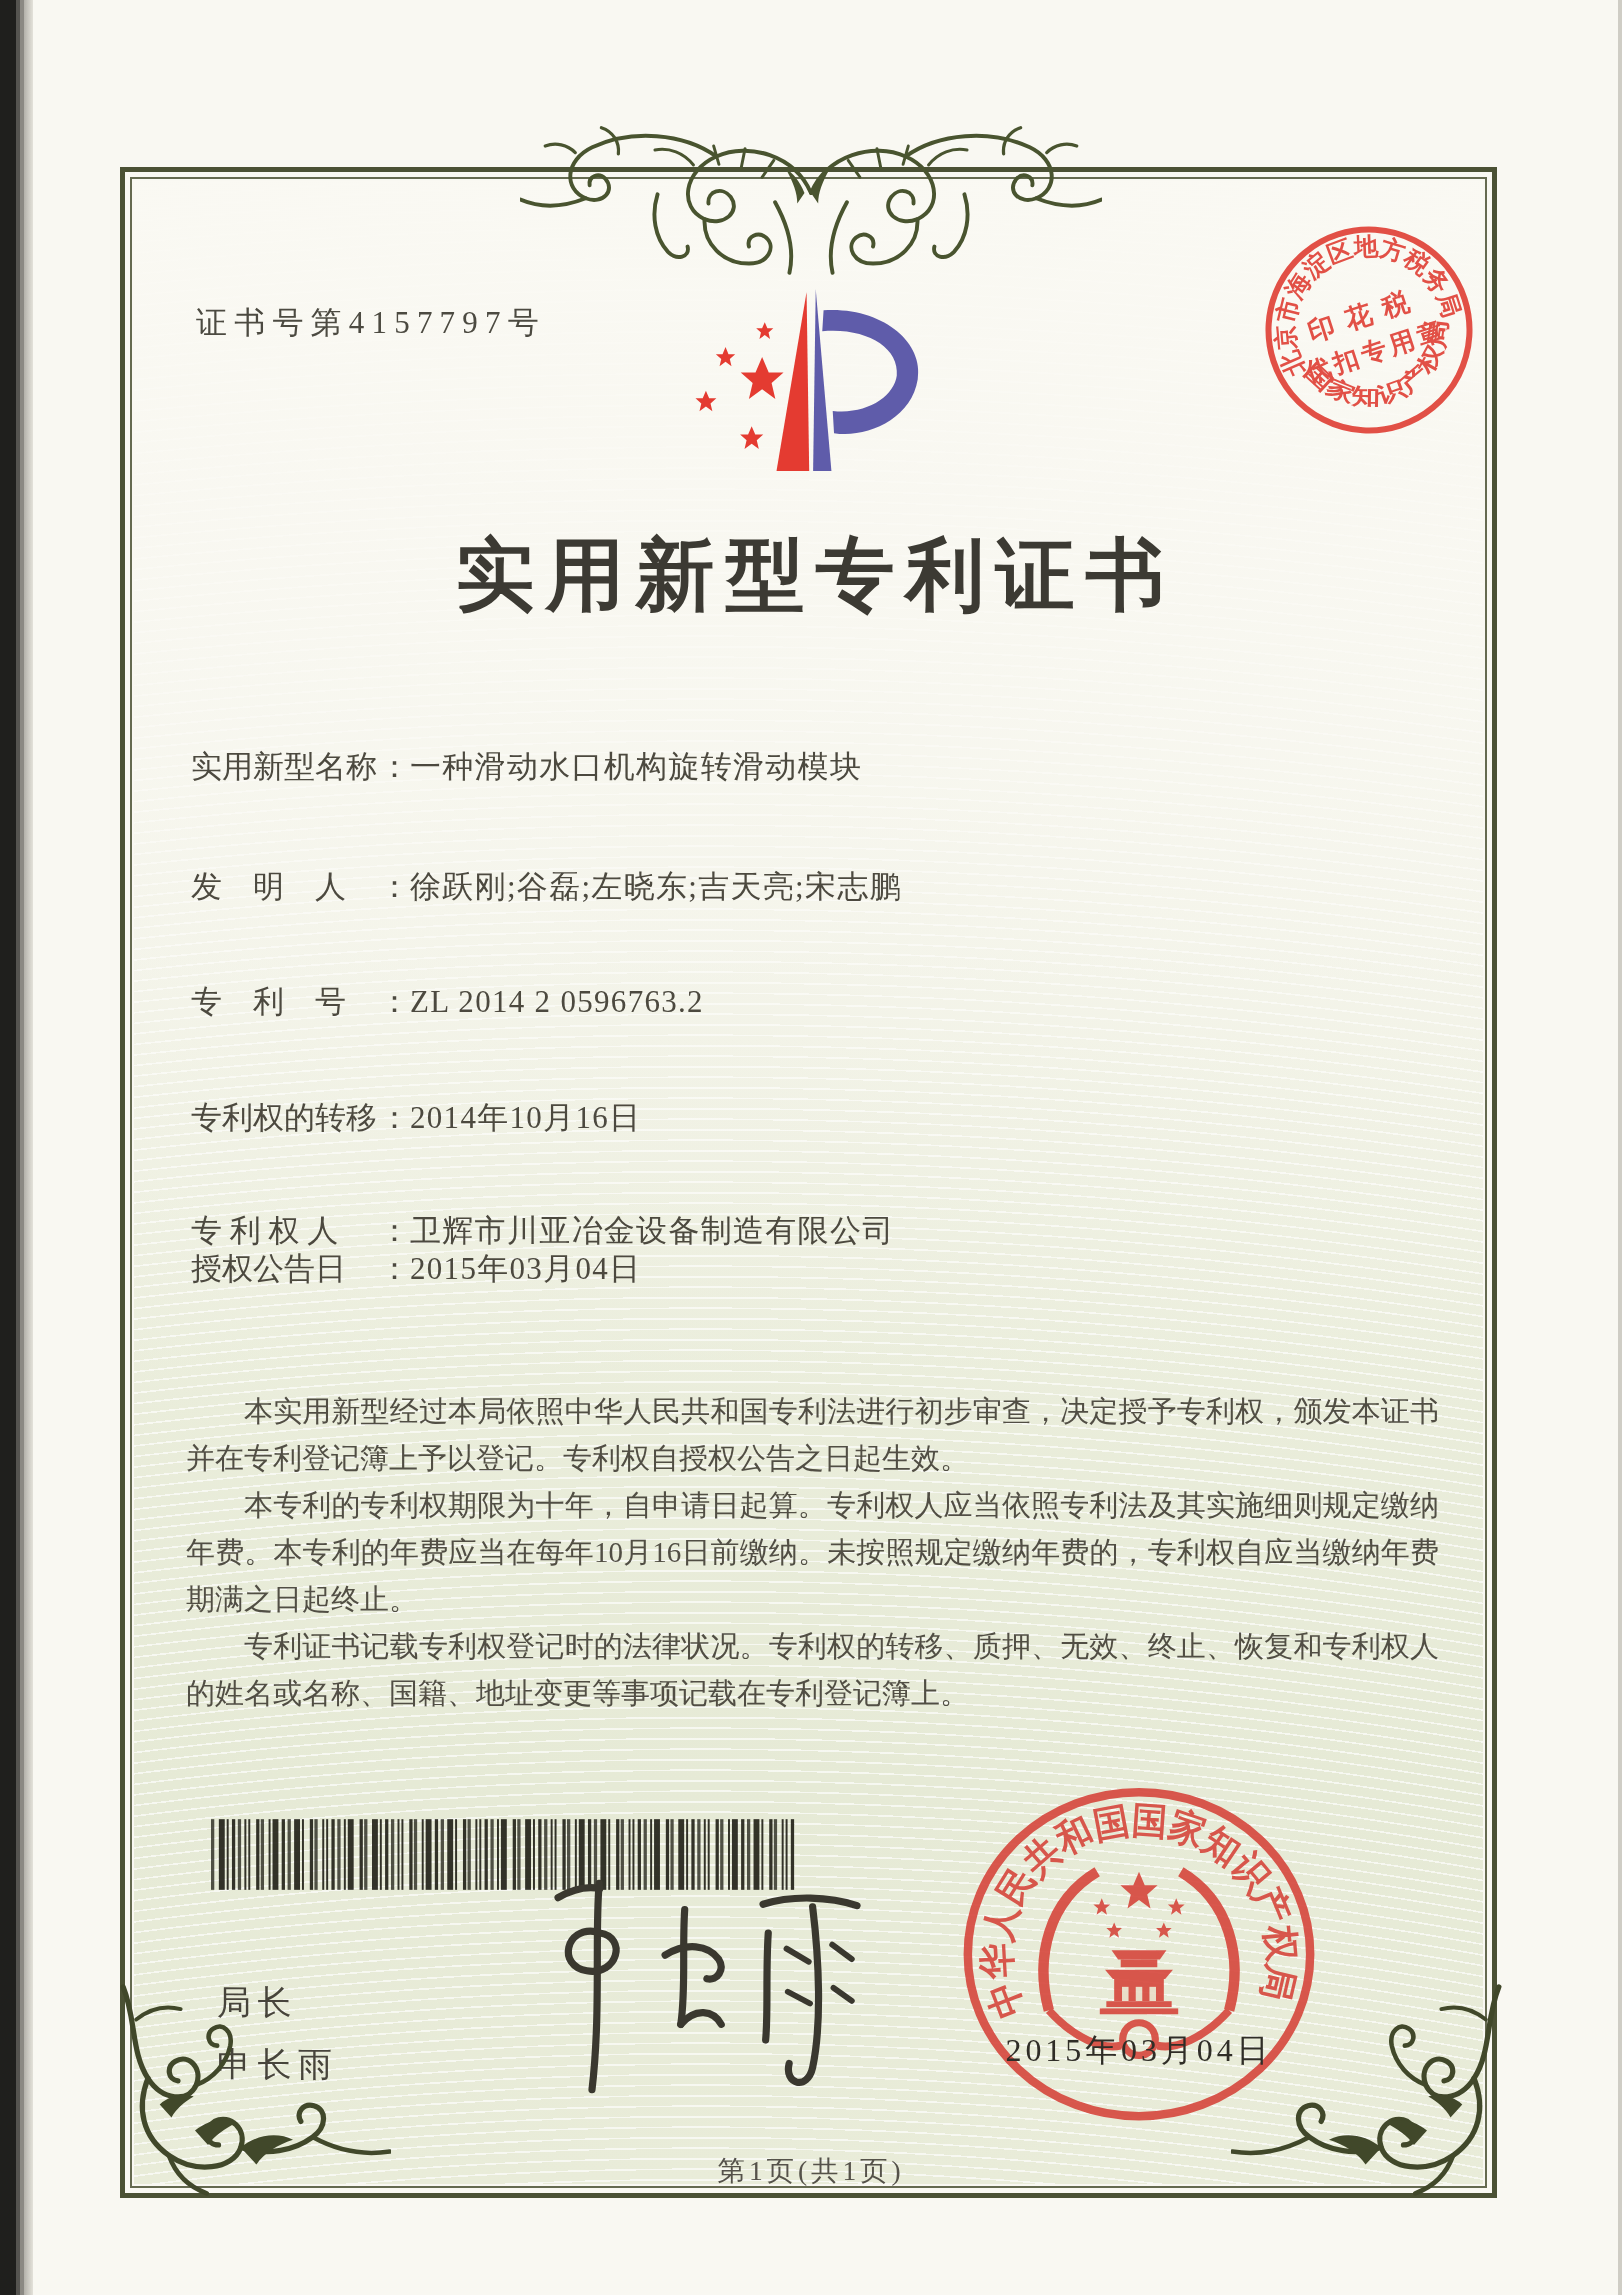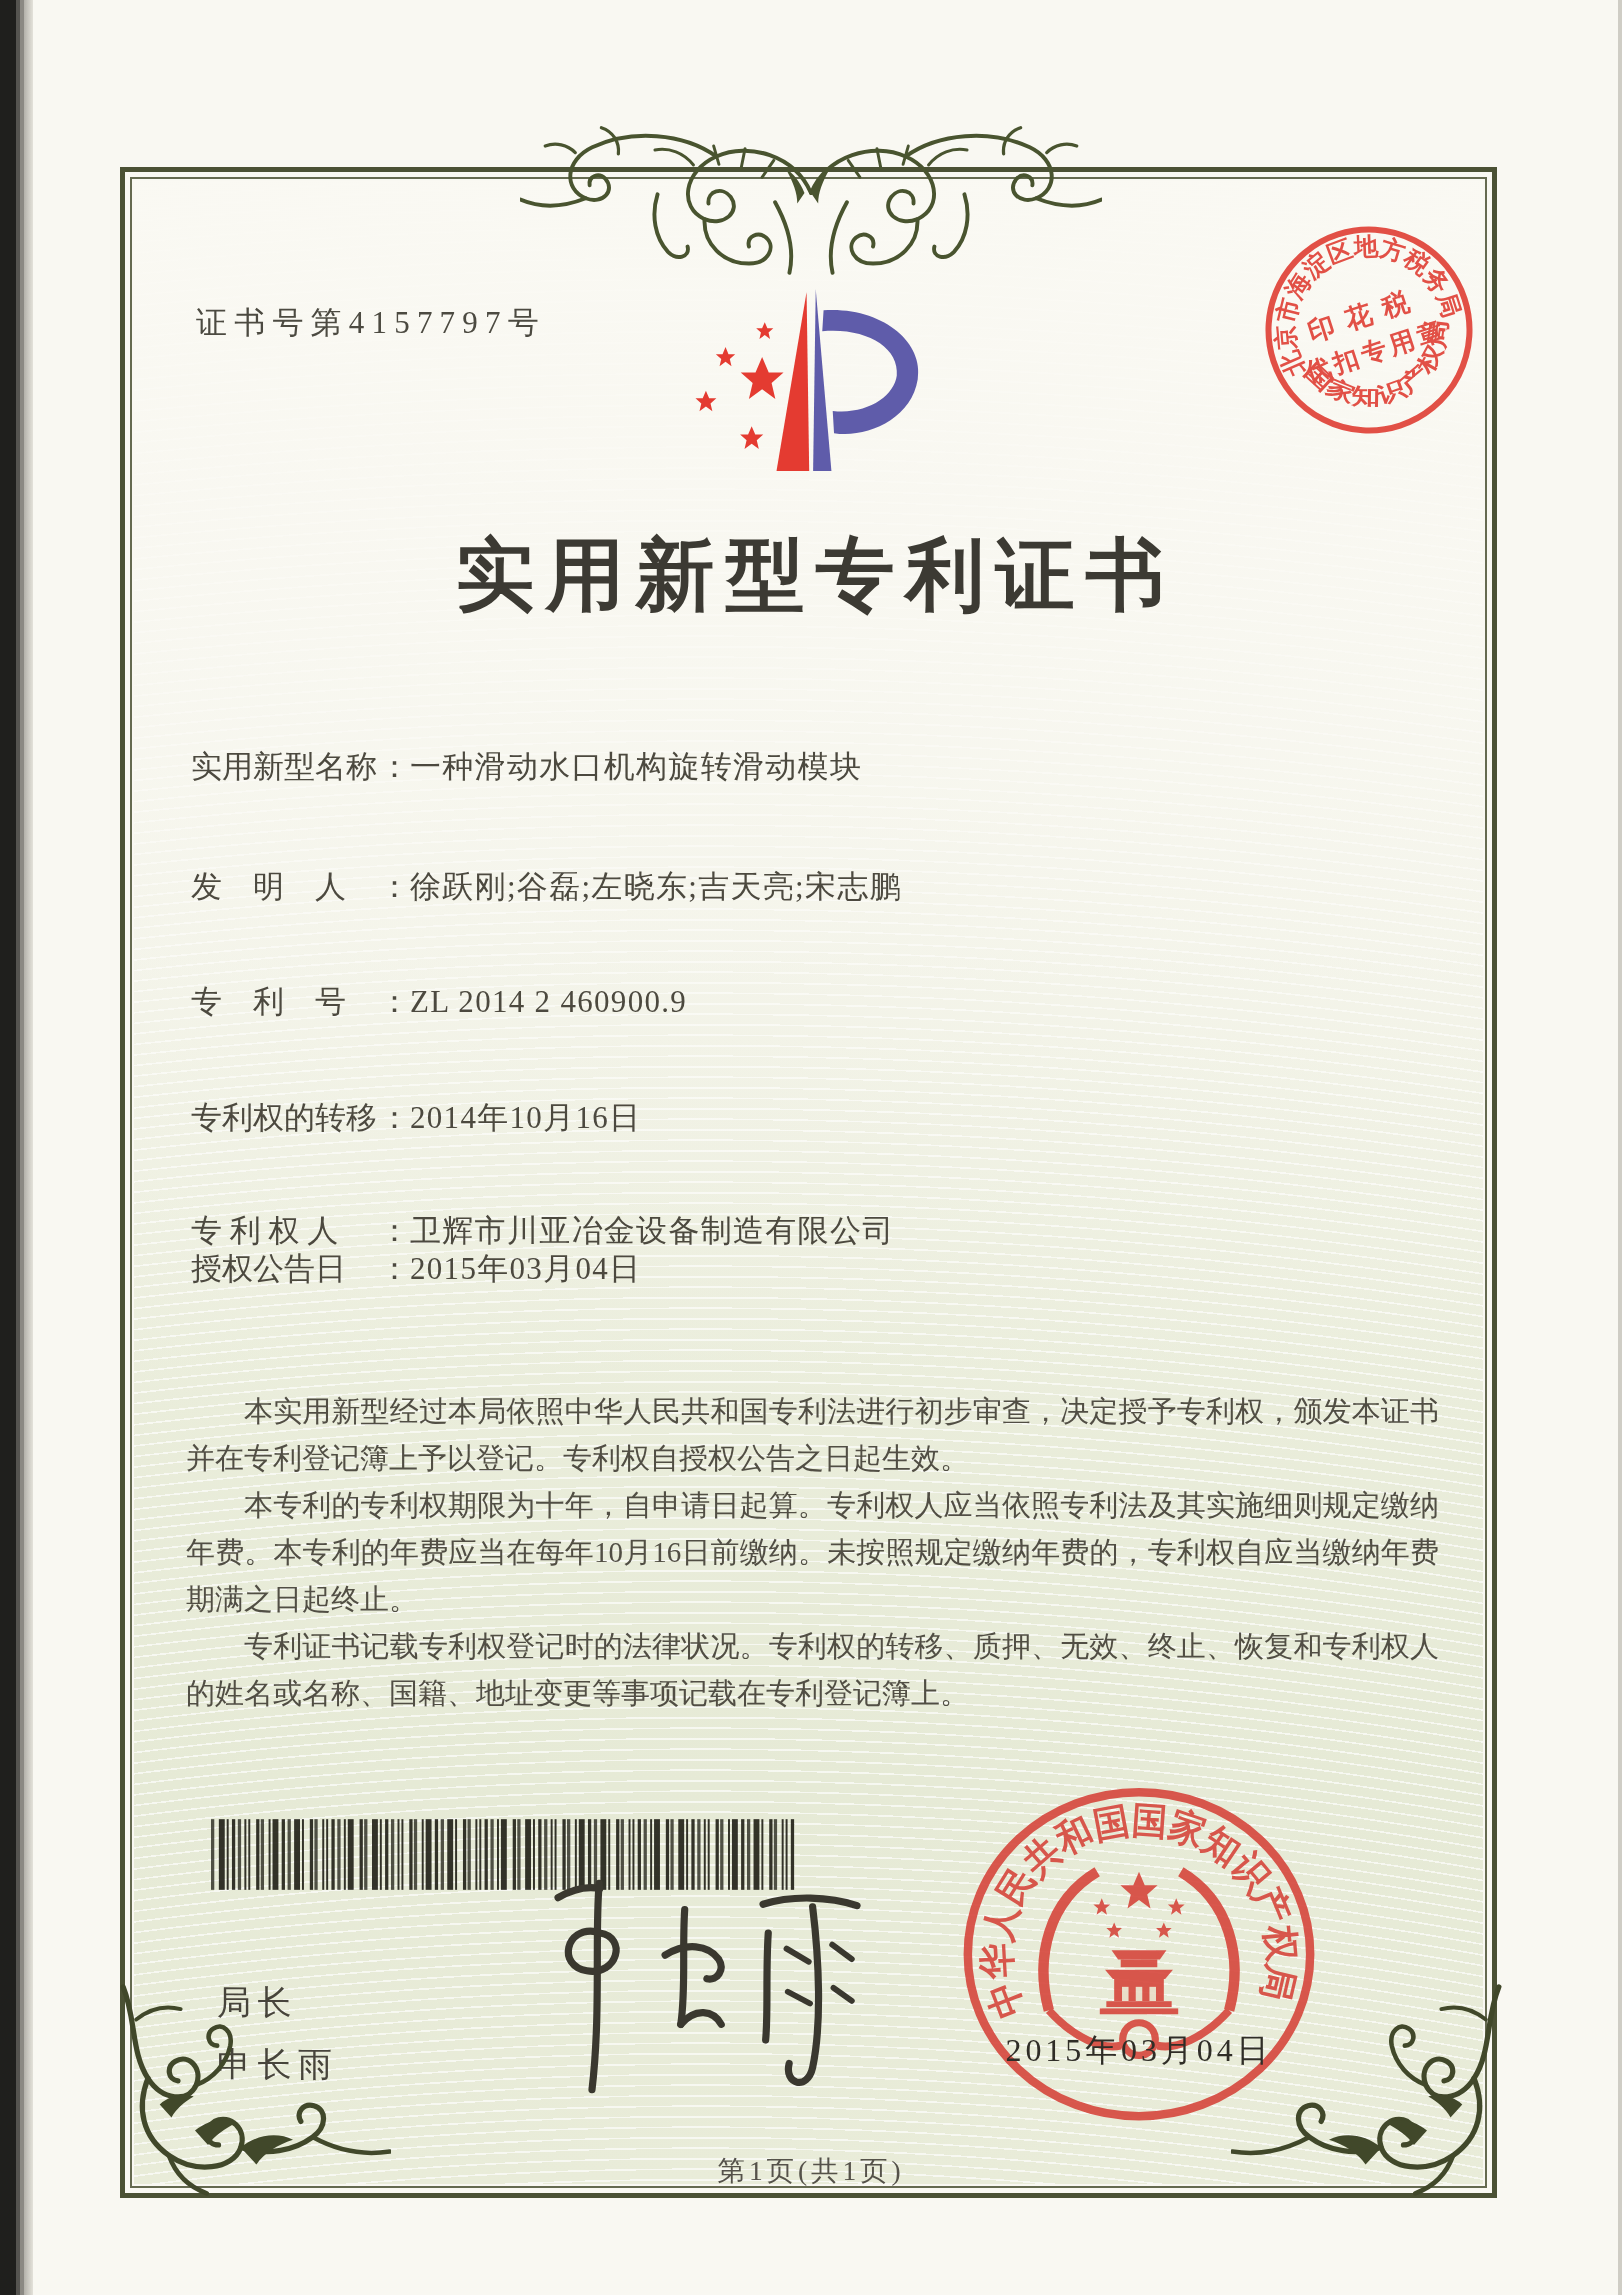--- a/index.html
+++ b/index.html
@@ -144,21 +144,21 @@
         </text>
         <text x="200" y="190" text-anchor="middle" font-size="40" font-weight="bold" letter-spacing="18">印花税</text>
         <text x="200" y="246" text-anchor="middle" font-size="38" font-weight="bold" letter-spacing="6">代扣专用章</text>
       </g>
     </svg>
 
     <div class="doc-title">实用新型专利证书</div>
 
     <div class="field f0"><span class="lab">实用新型名称</span><span>：</span><span class="val">一种滑动水口机构旋转滑动模块</span></div>
     <div class="field f1"><span class="lab">发　明　人</span><span>：</span><span class="val">徐跃刚;谷磊;左晓东;吉天亮;宋志鹏</span></div>
-    <div class="field f2"><span class="lab">专　利　号</span><span>：</span><span class="val">ZL 2014 2 460900.9</span></div>
+    <div class="field f2"><span class="lab">专　利　号</span><span>：</span><span class="val">ZL 2014 2 0596763.2</span></div>
     <div class="field f3"><span class="lab">专利权的转移</span><span>：</span><span class="val">2014年10月16日</span></div>
     <div class="field f4"><span class="lab">专 利 权 人</span><span>：</span><span class="val">卫辉市川亚冶金设备制造有限公司</span></div>
     <div class="field f5"><span class="lab">授权公告日</span><span>：</span><span class="val">2015年03月04日</span></div>
 
     <div class="body-text">
       <p>本实用新型经过本局依照中华人民共和国专利法进行初步审查，决定授予专利权，颁发本证书并在专利登记簿上予以登记。专利权自授权公告之日起生效。</p>
       <p>本专利的专利权期限为十年，自申请日起算。专利权人应当依照专利法及其实施细则规定缴纳年费。本专利的年费应当在每年10月16日前缴纳。未按照规定缴纳年费的，专利权自应当缴纳年费期满之日起终止。</p>
       <p>专利证书记载专利权登记时的法律状况。专利权的转移、质押、无效、终止、恢复和专利权人的姓名或名称、国籍、地址变更等事项记载在专利登记簿上。</p>
     </div>
 

